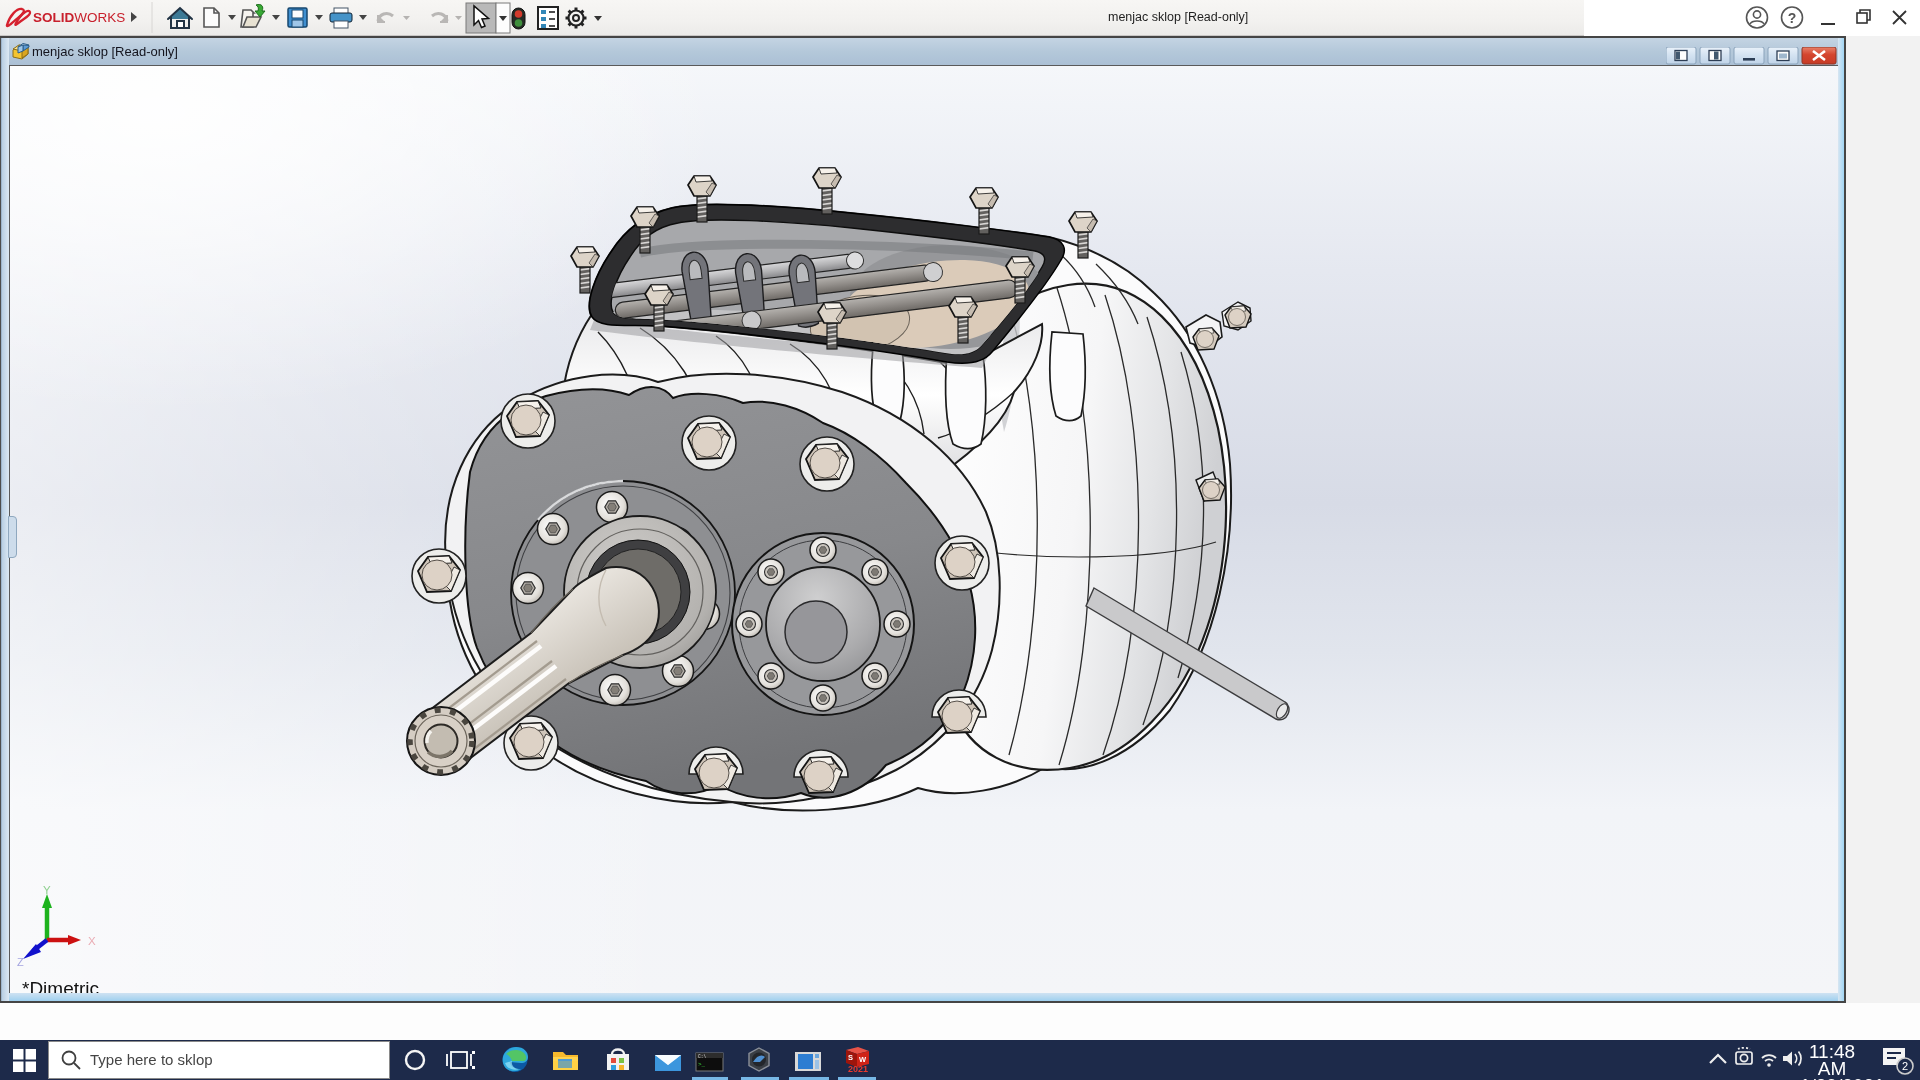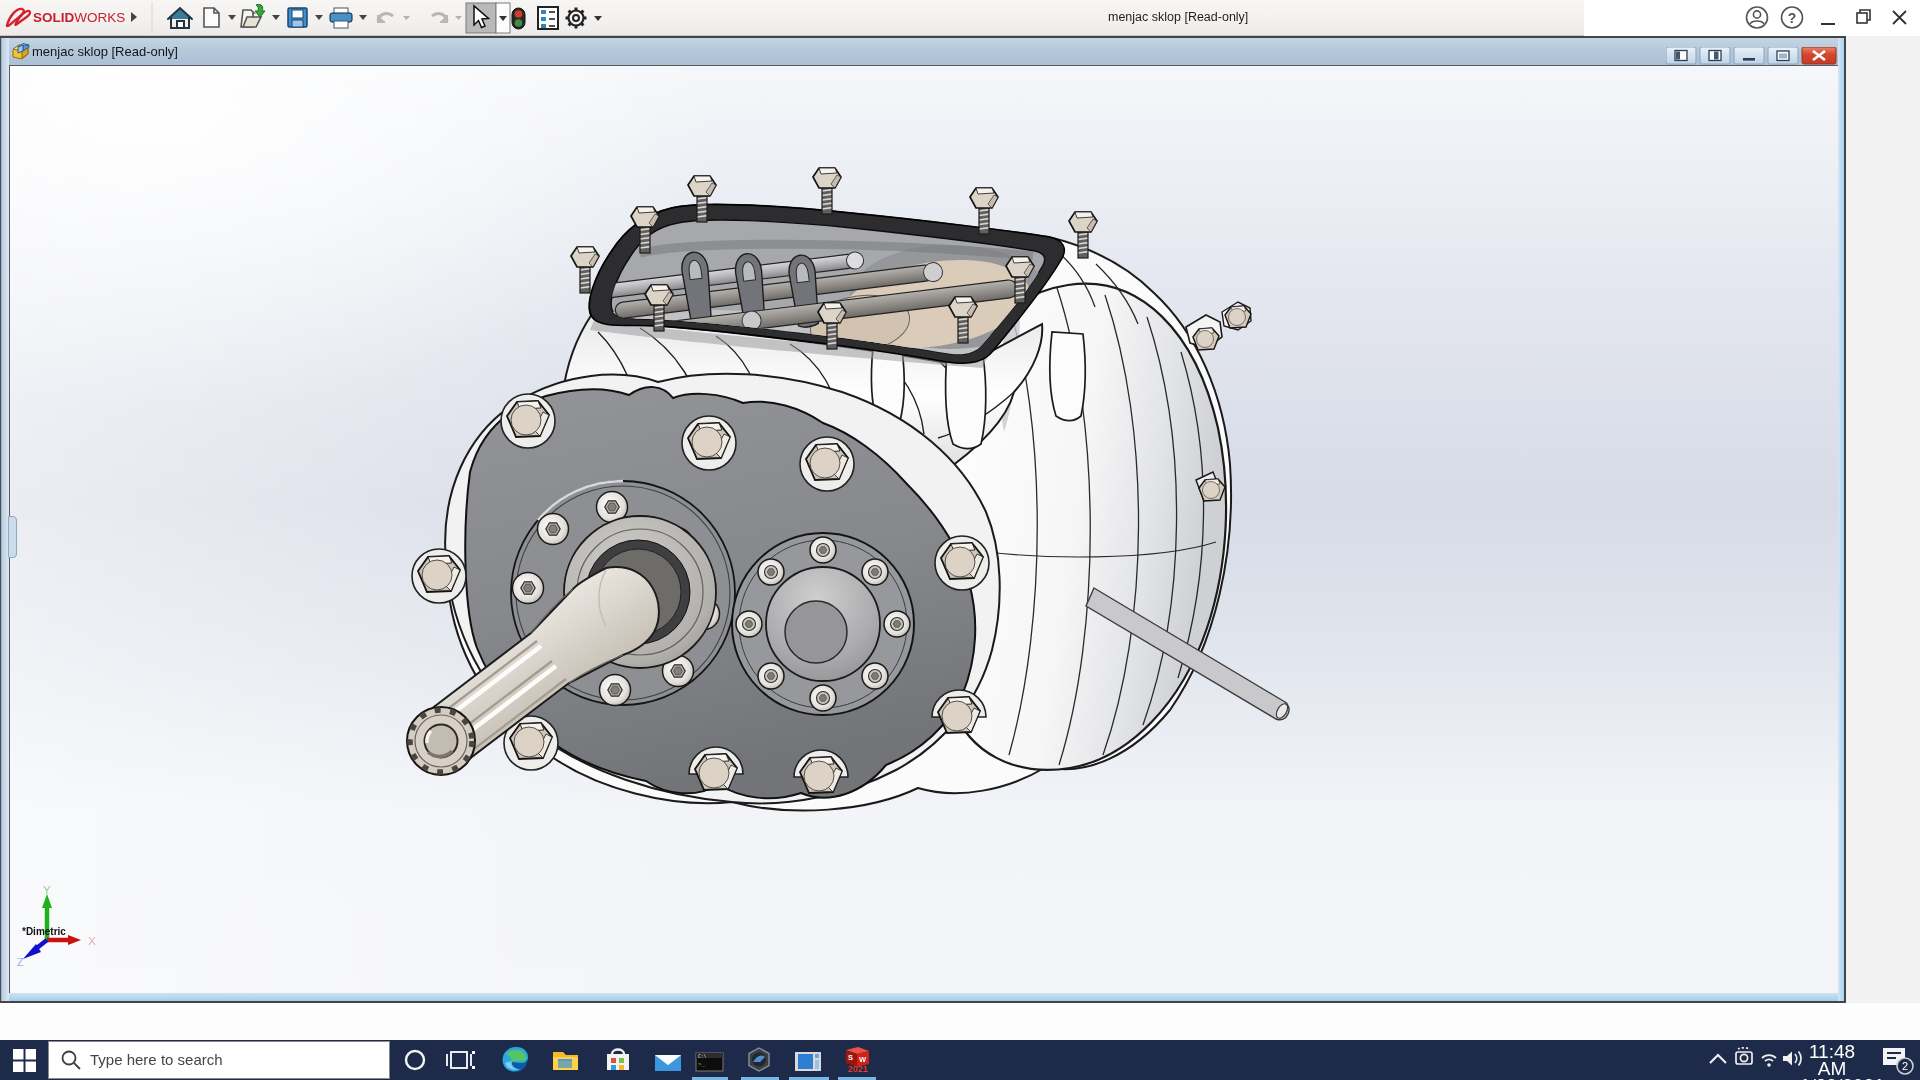--- a/index.html
+++ b/index.html
@@ -18,21 +18,21 @@
     background:linear-gradient(180deg,#c4d4e3 0%,#b4c8da 50%,#abc0d5 100%);
     }
   #doctitle{left:30px;top:0px;height:27px;line-height:27px;font-size:13px;color:#14141e;}
   #viewport{left:8px;top:28px;width:1829px;height:930px;background:#fff;overflow:hidden;
     border-left:1px solid #5a5a5a;border-top:1px solid #5a5a5a;border-right:1px solid #cfd4da;}
   #vpbg{left:0;top:0;width:1829px;height:930px;
     background:
      radial-gradient(ellipse 950px 500px at 8% 5%, rgba(255,255,255,.92), rgba(255,255,255,0) 60%),
      linear-gradient(90deg, rgba(255,255,255,.5), rgba(255,255,255,0) 38%),
      linear-gradient(180deg,#f5f7fa 0%,#e5e8f0 22%,#d7dbe6 47%,#e1e5ed 63%,#f2f4f8 80%,#f4f5f8 100%);}
-  #dimetric{left:12px;top:860px;font-size:10px;font-weight:bold;color:#111;}
+  #dimetric{left:12px;top:912px;font-size:19px;font-weight:normal;color:#111;}
   
   #gapstrip{left:0;top:1003px;width:1920px;height:37px;background:#fdfdfd;}
   #taskbar{left:0;top:1040px;width:1920px;height:40px;background:#1d2a4a;}
   #searchbox{left:48px;top:1041px;width:342px;height:38px;background:#fff;
     border:1px solid #8a8a8a;box-sizing:border-box;}
   #searchtext{left:90px;top:1041px;height:38px;line-height:38px;font-size:15px;color:#454545;}
   #clock{left:1800px;top:1043px;width:64px;text-align:center;color:#fff;font-size:19px;line-height:17px;}
 </style></head>
 <body>
 
@@ -548,21 +548,21 @@
     <rect x="1" y="13.5" width="10.5" height="10.5"></rect>
         <rect x="13.5" y="13.5" width="10.5" height="10.5"></rect>
       </g>
   </svg>
 </div>
 <div class="abs" id="searchbox"></div>
 <svg class="abs" style="left:60px;top:1049px" width="22" height="22" viewBox="0 0 22 22">
   <circle cx="9" cy="9" r="6.5" fill="none" stroke="#3f3f3f" stroke-width="1.8"></circle>
   <line x1="14" y1="14" x2="20" y2="20" stroke="#3f3f3f" stroke-width="1.8"></line>
 </svg>
-<div class="abs" id="searchtext">Type here to search</div>
+<div class="abs" id="searchtext">Type here to sklop</div>
 
 <svg class="abs" style="left:402px;top:1046px" width="490" height="30" viewBox="0 0 490 30">
 
   <circle cx="13" cy="14" r="9" fill="none" stroke="#f5f5f5" stroke-width="2.4"></circle>
 
   <g stroke="#fff" stroke-width="1.8" fill="none">
     <rect x="49" y="6" width="16" height="16"></rect>
     <line x1="45" y1="8" x2="45" y2="20"></line>
       <line x1="69" y1="8" x2="69" y2="20"></line>
     <rect x="70" y="5" width="3" height="3" fill="#fff" stroke="none"></rect>

